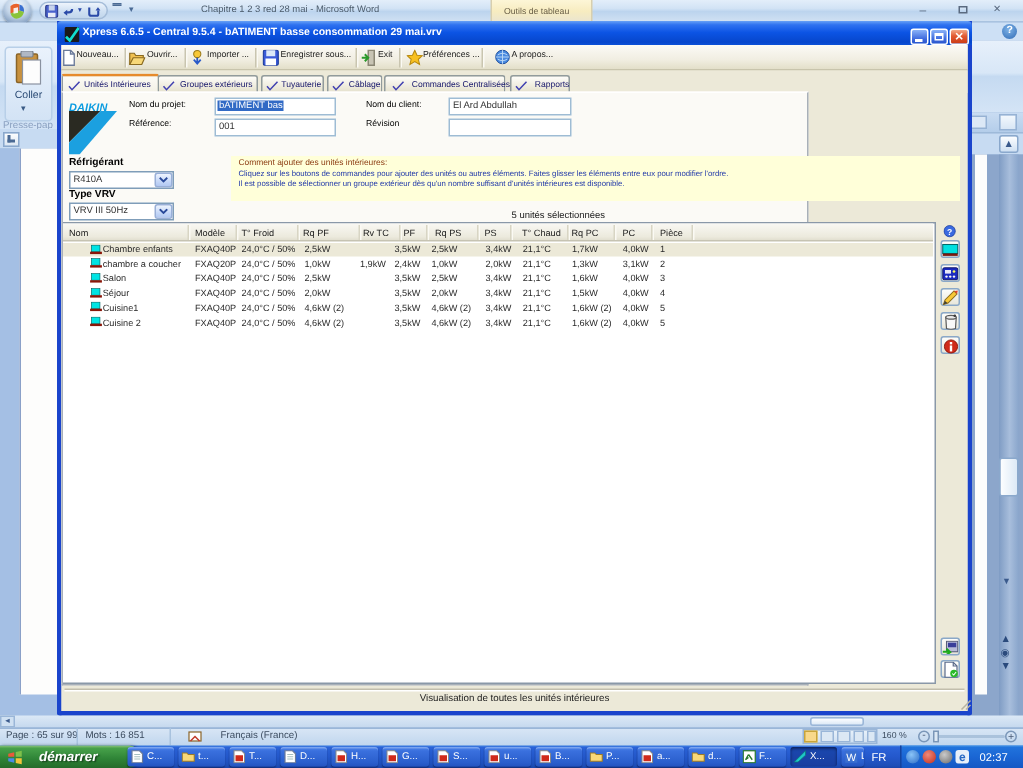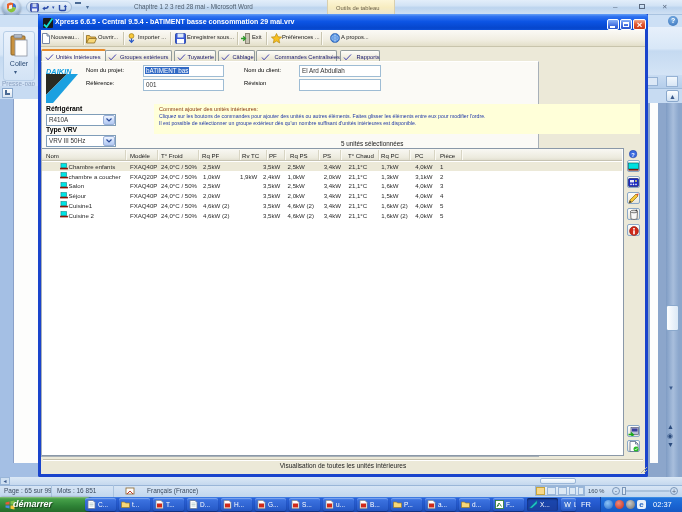--- a/index.html
+++ b/index.html
@@ -117,21 +117,21 @@
 <div class="abs" style="left:670px;top:487px;width:8px;height:8px;border-radius:50%;border:1px solid #7a96b8;color:#4a5a74;font-size:7px;line-height:7px;text-align:center;">+</div>
 
 <div class="abs" style="left:0;top:497px;width:682px;height:15px;background:linear-gradient(180deg,#4a8ae8 0%,#2b63d8 8%,#2458cc 50%,#1e4eb8 90%,#1a44a8 100%);"></div>
 <div class="abs" style="left:0;top:497px;width:93px;height:15px;border-radius:0 7px 7px 0;background:linear-gradient(180deg,#8ec47e 0%,#47a14a 12%,#2e8336 60%,#256b2a 100%);box-shadow:1px 0 2px rgba(0,0,0,.4);"></div>
 <svg class="abs" style="left:5px;top:500px;" width="10" height="10" viewBox="0 0 10 10">
  <path d="M0.5 2.5 L4.5 1.5 L4.5 4.5 L0.5 4.5 Z" fill="#e85a3a"></path>
  <path d="M5.5 1.3 L9.5 0.5 L9.5 4.5 L5.5 4.5 Z" fill="#7fc04a"></path>
  <path d="M0.5 5.5 L4.5 5.5 L4.5 8.5 L0.5 7.5 Z" fill="#4a8ae8"></path>
  <path d="M5.5 5.5 L9.5 5.5 L9.5 9.5 L5.5 8.7 Z" fill="#f2c43a"></path>
 </svg>
-<div class="abs" style="left:13px;top:499px;font-size:9px;font-weight:bold;font-style:italic;color:#fff;text-shadow:1px 1px 1px rgba(0,0,0,.5);text-align:right;">démarrer</div>
+<div class="abs" style="left:26px;top:499px;font-size:9px;font-weight:bold;font-style:italic;color:#fff;text-shadow:1px 1px 1px rgba(0,0,0,.5);text-align:right;">démarrer</div>
 
 <div id="taskbtns">
     <div class="tbtn" style="left:85px;width:31px;">
       <svg class="ti" viewBox="0 0 9 9">
         <path d="M1 0.5 H6 L8 2.5 V8.5 H1 Z" fill="#fff" stroke="#6a7a9a" stroke-width="0.8"></path>
         <path d="M2.5 3 H6.5 M2.5 4.5 H6.5 M2.5 6 H6.5" stroke="#8aa" stroke-width="0.5"></path>
       </svg>
       <span class="tl">C...</span>
     </div>
 <div class="tbtn" style="left:119px;width:31px;">

